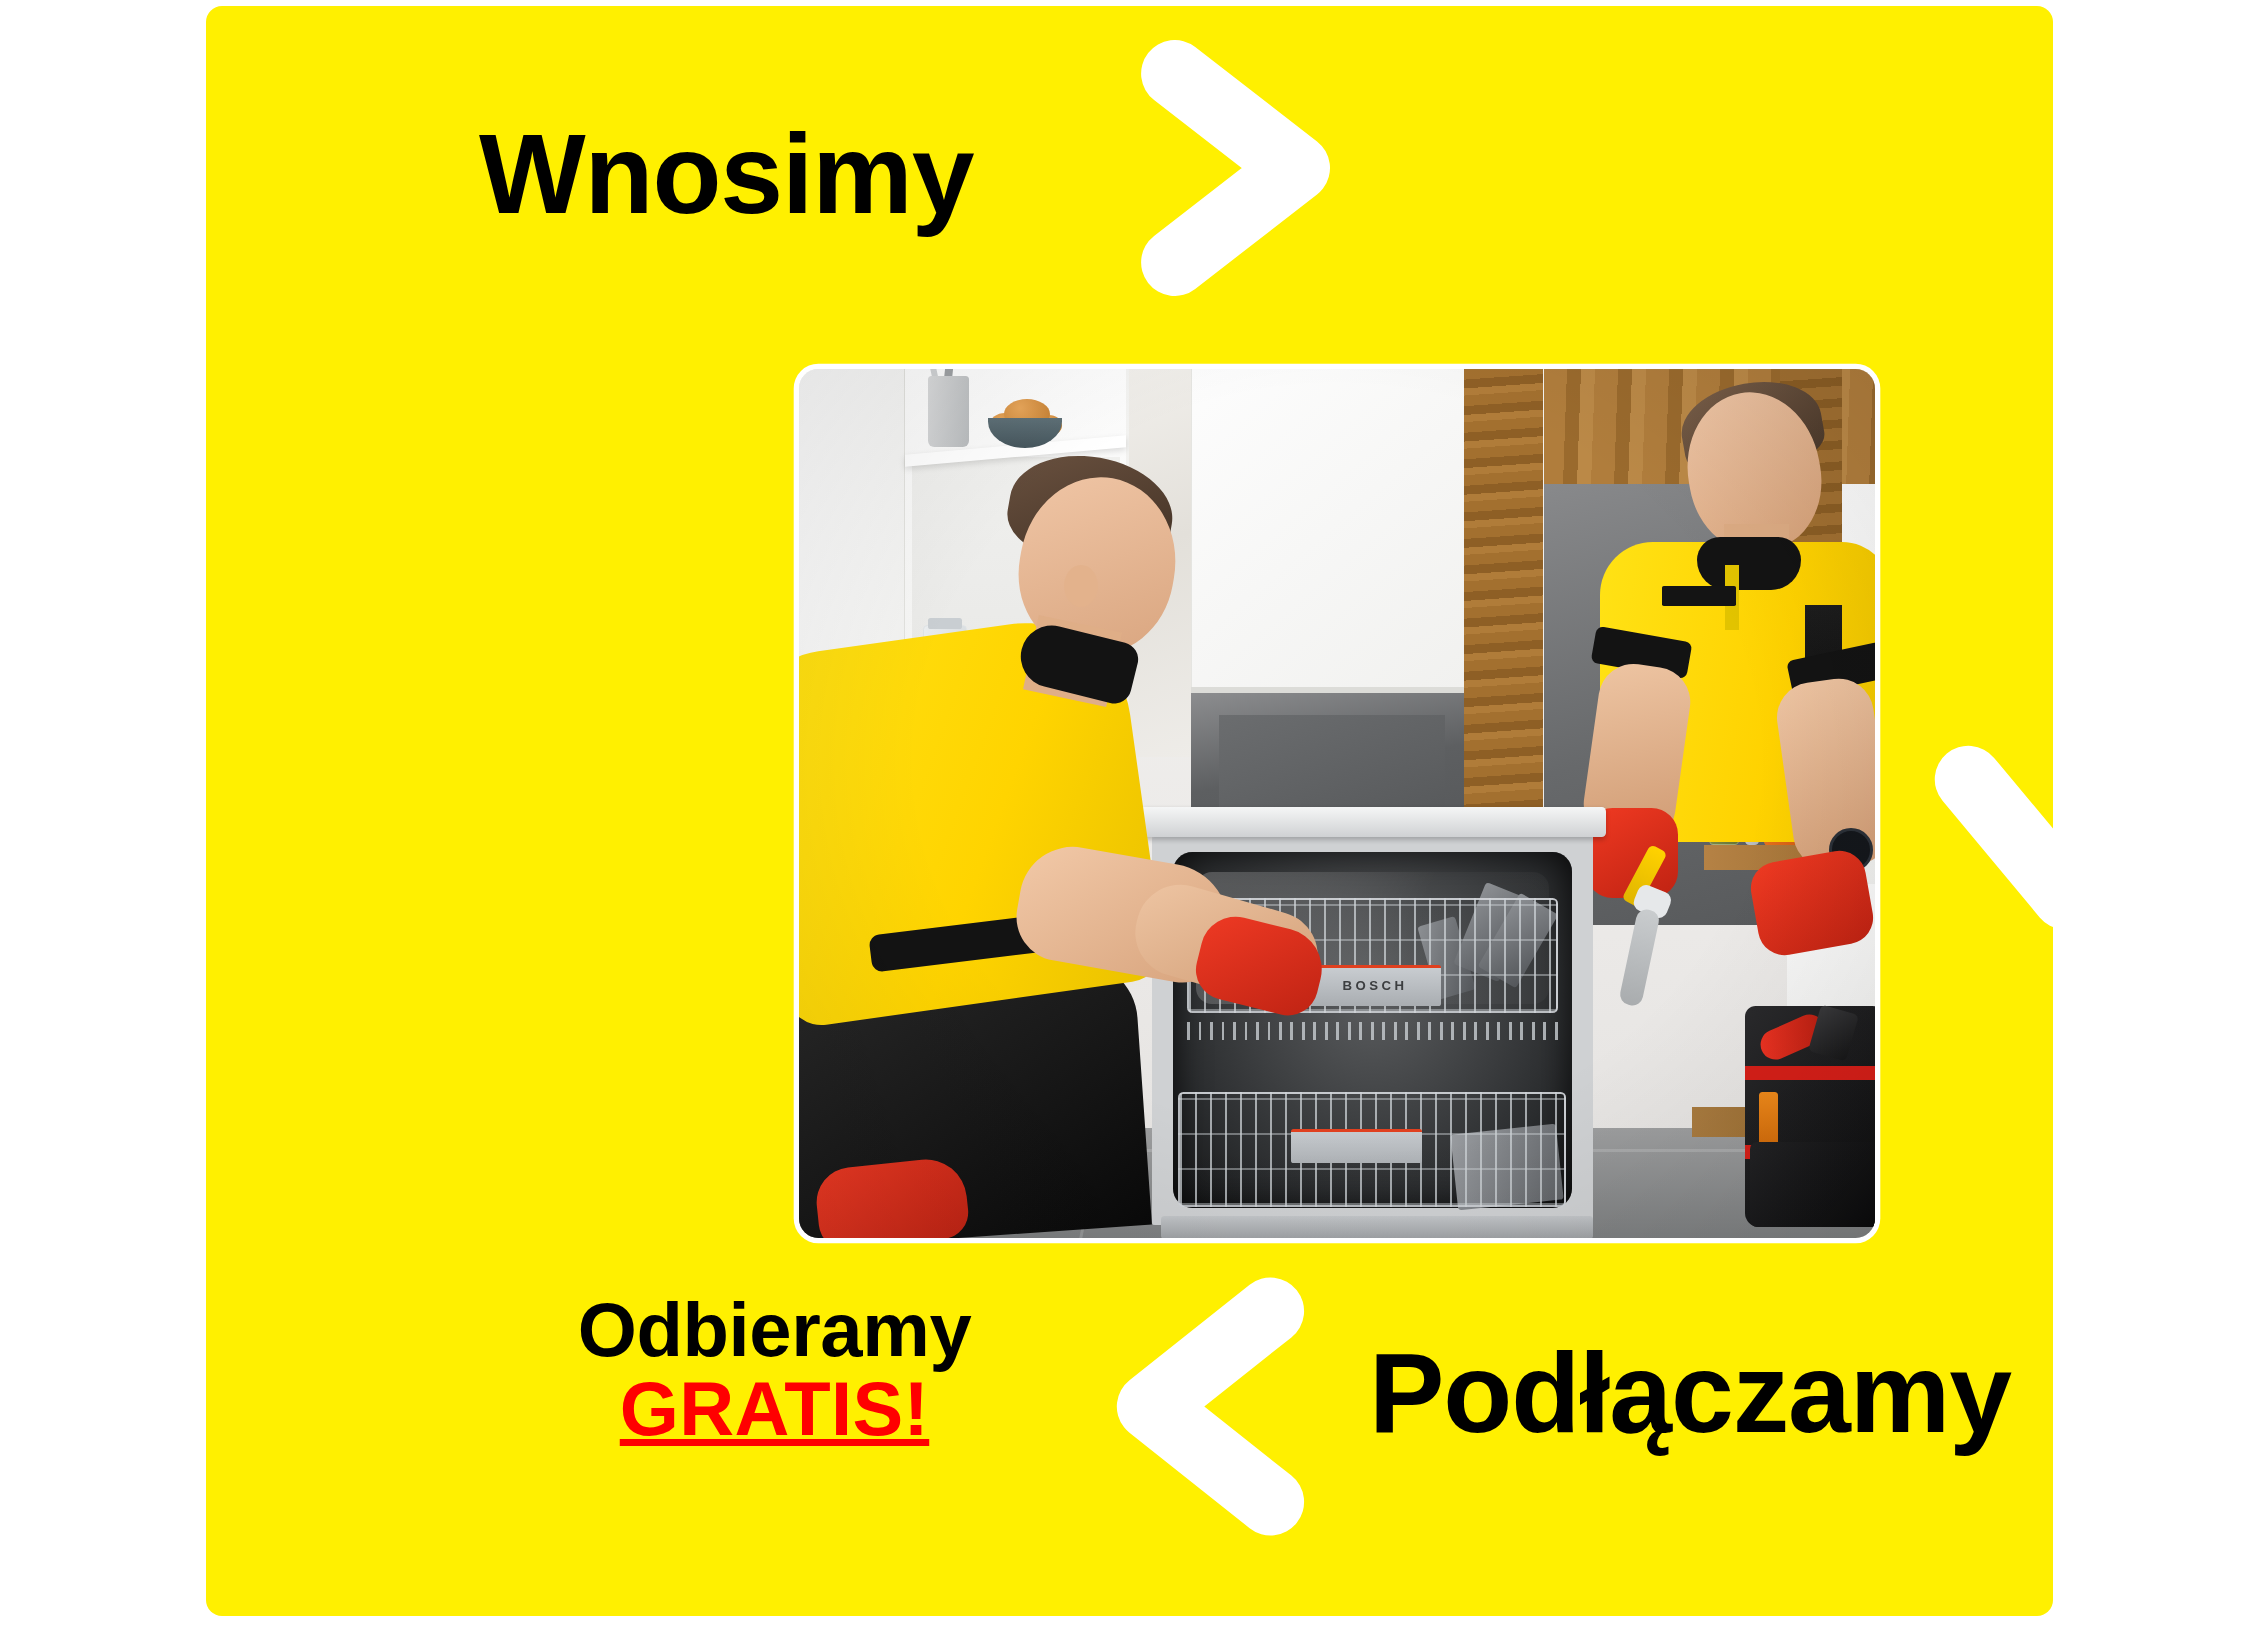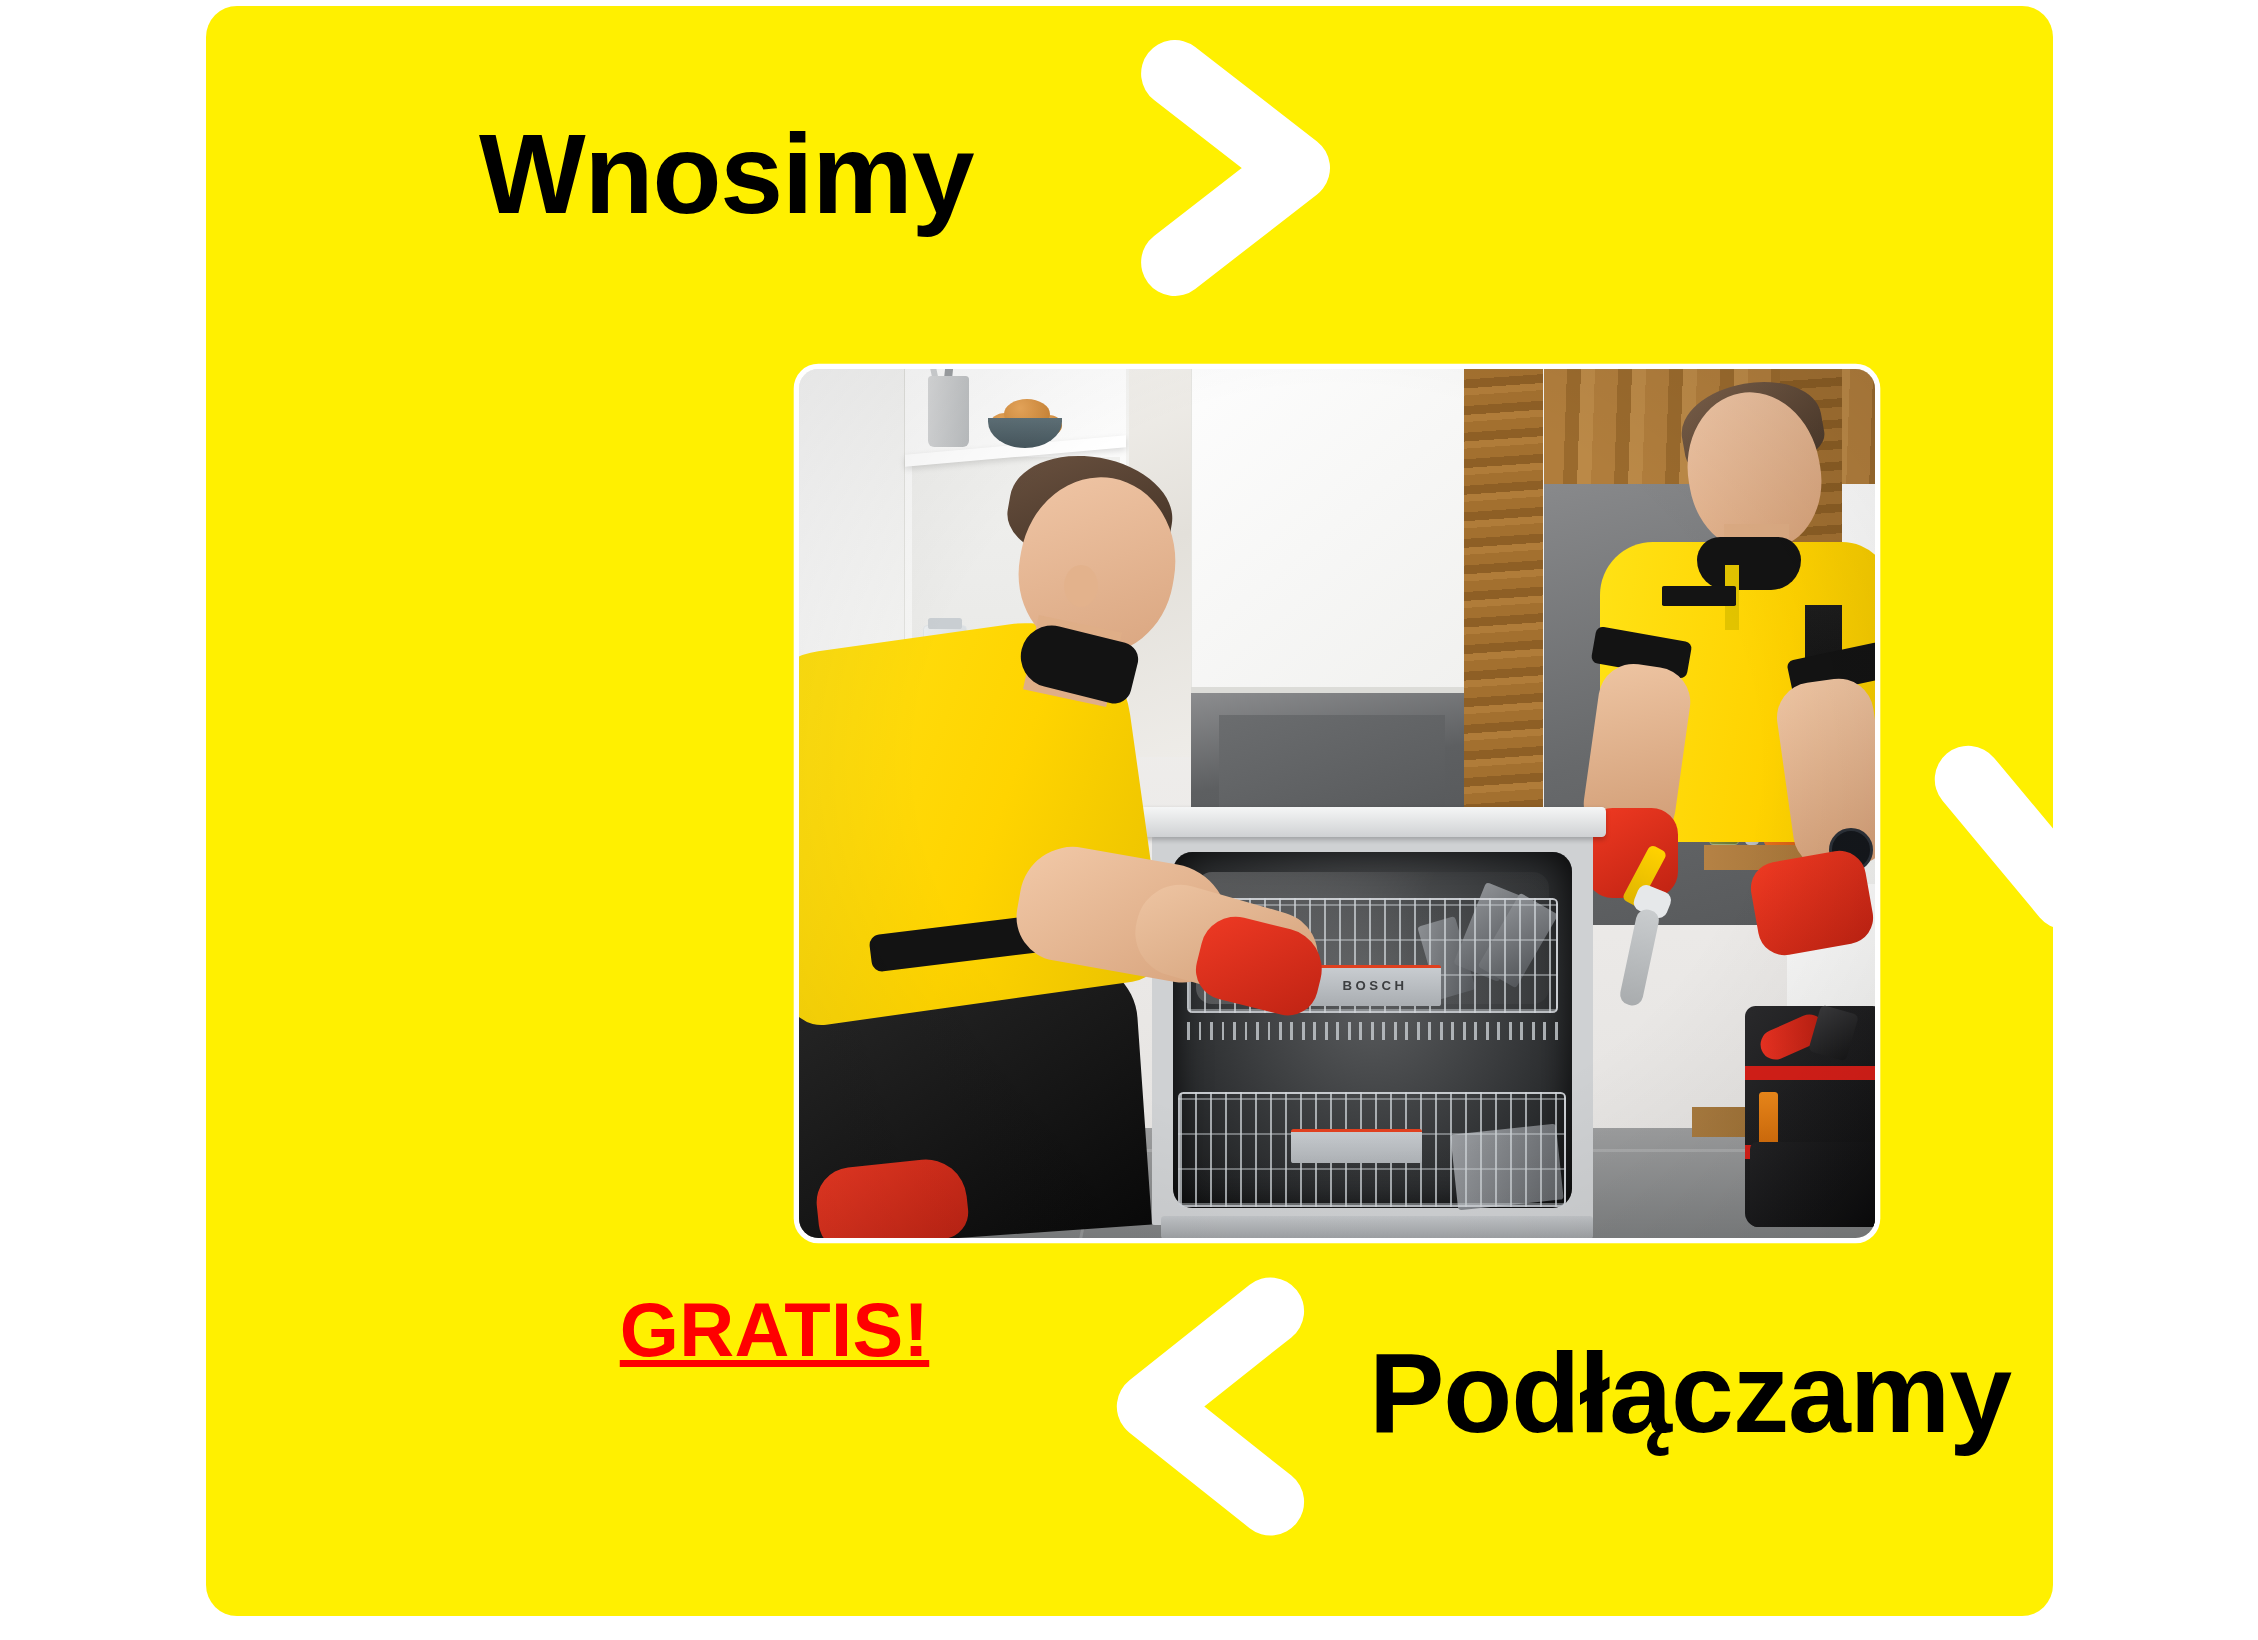--- a/index.html
+++ b/index.html
@@ -10,21 +10,21 @@
     font-family:"Liberation Sans", sans-serif;
     overflow:hidden;
   }
 
   
   #banner-card{
     position:absolute;
     left:206px; top:6.2px;
     width:1847px; height:1610px;
     background:#FFF000;
-    border-radius:31px;
+    border-radius:16px;
   }
 
   
   .headline{
     position:absolute;
     color:#000000;
     font-weight:800;
     letter-spacing:-0.01em;
     line-height:0.98;
     white-space:nowrap;
@@ -464,20 +464,21 @@
     <div class="vignette"></div>
   </div>
 
   <div class="chevron" id="chevron-down">
     <svg viewBox="0 0 300 215" xmlns="http://www.w3.org/2000/svg" aria-hidden="true">
       <polyline points="40,40 150,172 260,40" fill="none" stroke="#FFFFFF" stroke-width="76" stroke-linecap="round" stroke-linejoin="round"></polyline>
     </svg>
   </div>
 
   <div id="block-odbieramy">
+    <span class="line">Odbieramy</span>
     <span class="gratis">GRATIS!</span>
   </div>
 
   <div class="chevron" id="chevron-left">
     <svg viewBox="0 0 215 300" xmlns="http://www.w3.org/2000/svg" aria-hidden="true">
       <polyline points="176,42 40,150 176,258" fill="none" stroke="#FFFFFF" stroke-width="76" stroke-linecap="round" stroke-linejoin="round"></polyline>
     </svg>
   </div>
 
   <div class="headline" id="text-podlaczamy">Podłączamy</div>

